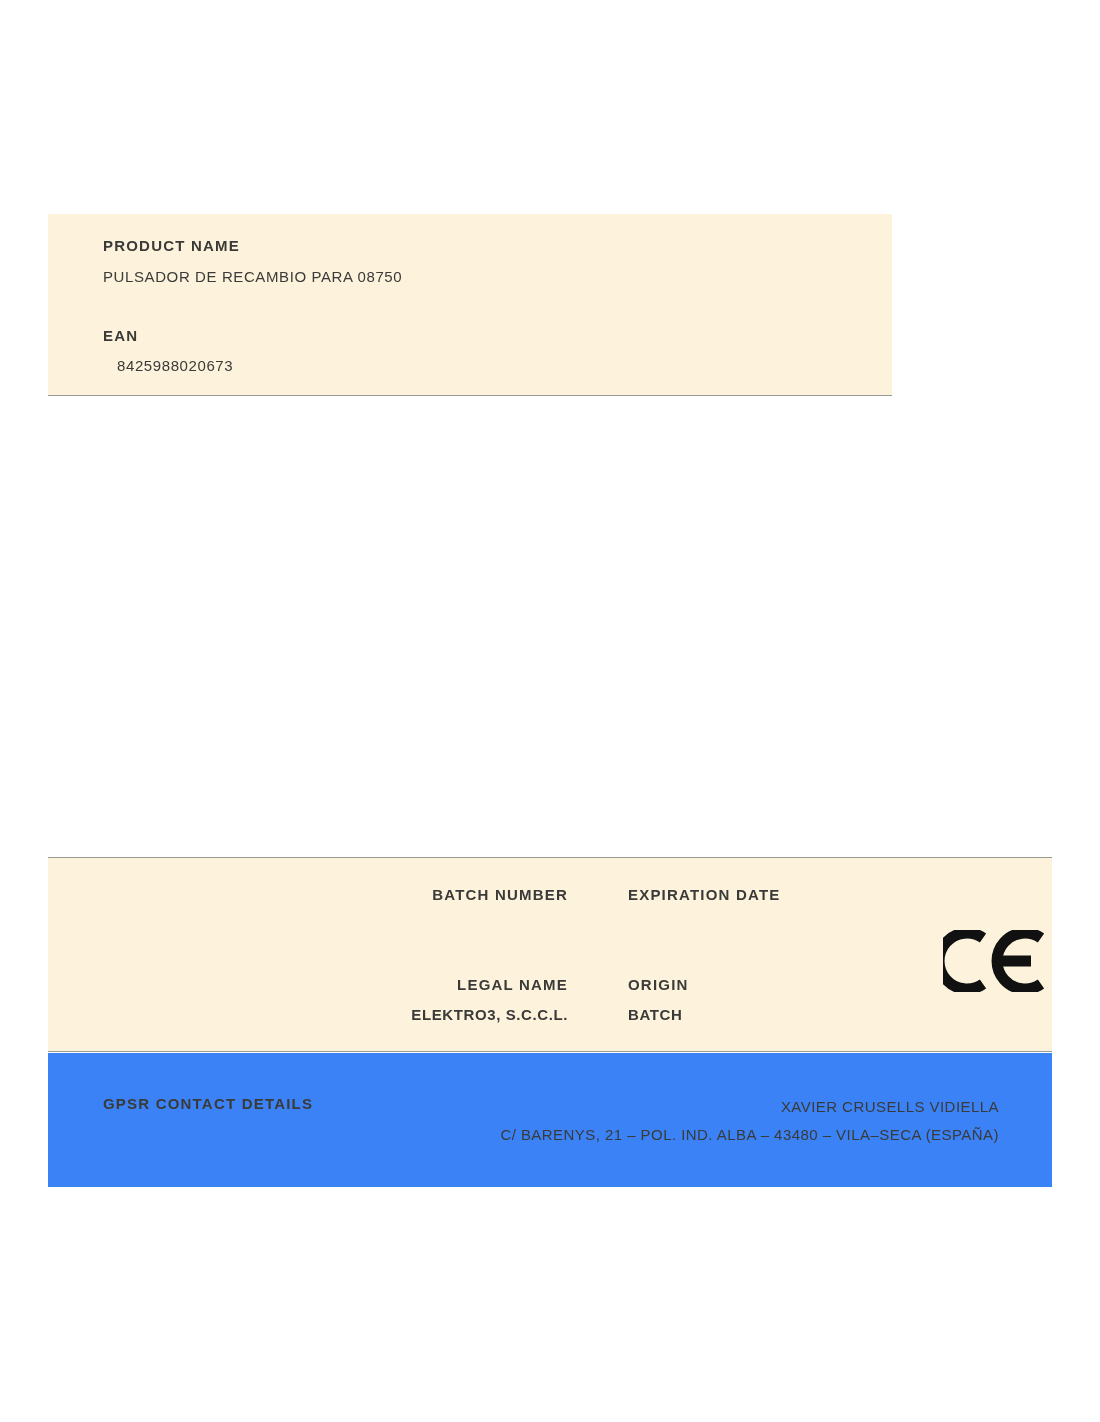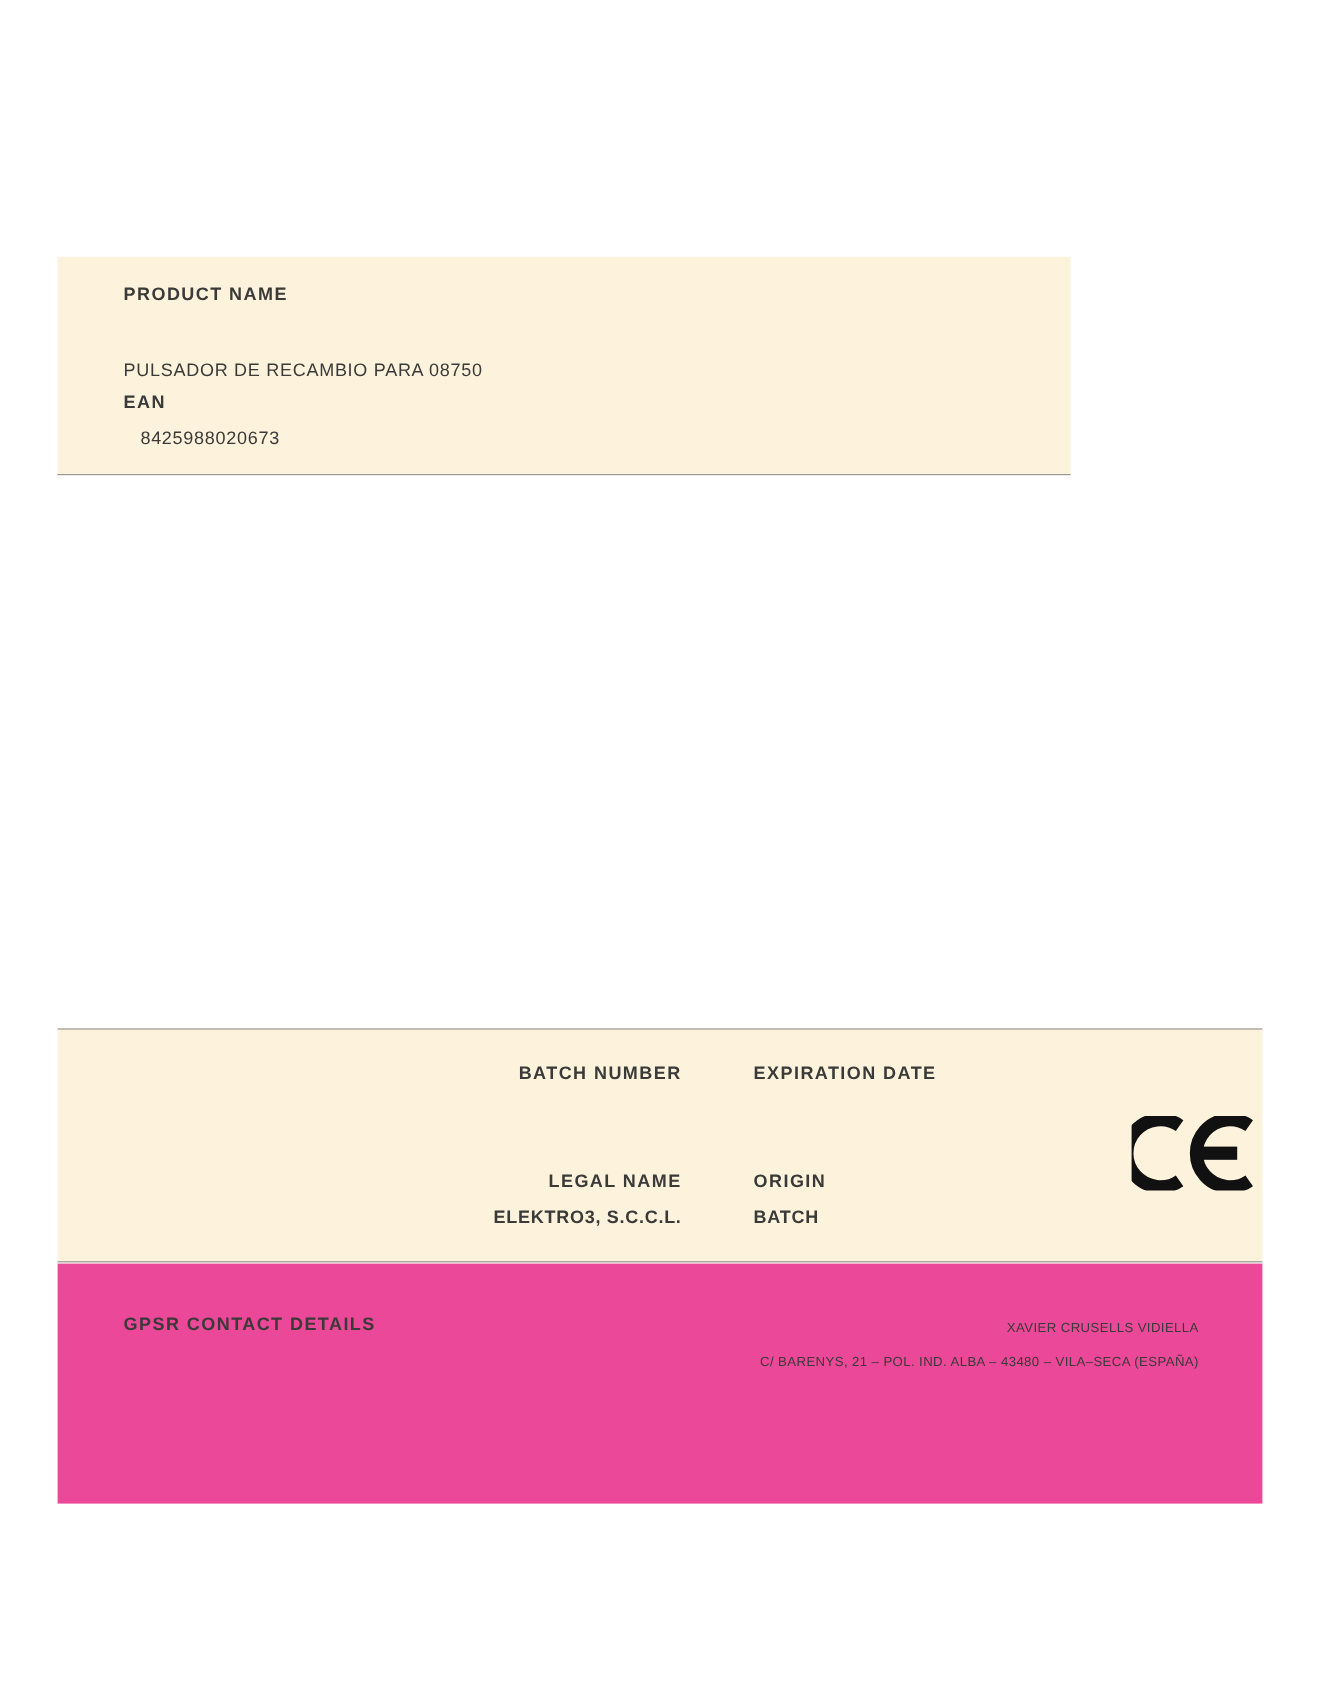--- a/index.html
+++ b/index.html
@@ -52,21 +52,20 @@
 
   .top-block .product-name-label {
     position: absolute;
     left: 55px;
     top: 23px;
   }
   .top-block .product-name-value {
     position: absolute;
     left: 55px;
     top: 54px;
-    margin-top: 32px;
   }
   .top-block .ean-label {
     position: absolute;
     left: 55px;
     top: 113px;
   }
   .top-block .ean-value {
     position: absolute;
     left: 69px;
     top: 143px;
@@ -109,41 +108,41 @@
     width: 110px;
     height: 62px;
   }
 
   
   .gpsr-block {
     position: absolute;
     left: 48px;
     top: 1053px;
     width: 1004px;
-    height: 200px;
-    background: #ec4899;
+    height: 134px;
+    background: #3b82f6;
     box-sizing: border-box;
   }
   .gpsr-label {
     position: absolute;
     left: 55px;
     top: 42px;
     font-size: 15px;
     font-weight: bold;
     letter-spacing: 0.08em;
     text-transform: uppercase;
   }
   .gpsr-lines {
     position: absolute;
     right: 53px;
     top: 40px;
     text-align: right;
   }
   .gpsr-lines div {
-    font-size: 11px;
+    font-size: 15px;
     letter-spacing: 0.03em;
     line-height: 28px;
     color: #3a3a38;
   }
 </style>
 </head>
 <body>
 
 <div class="page">
 

